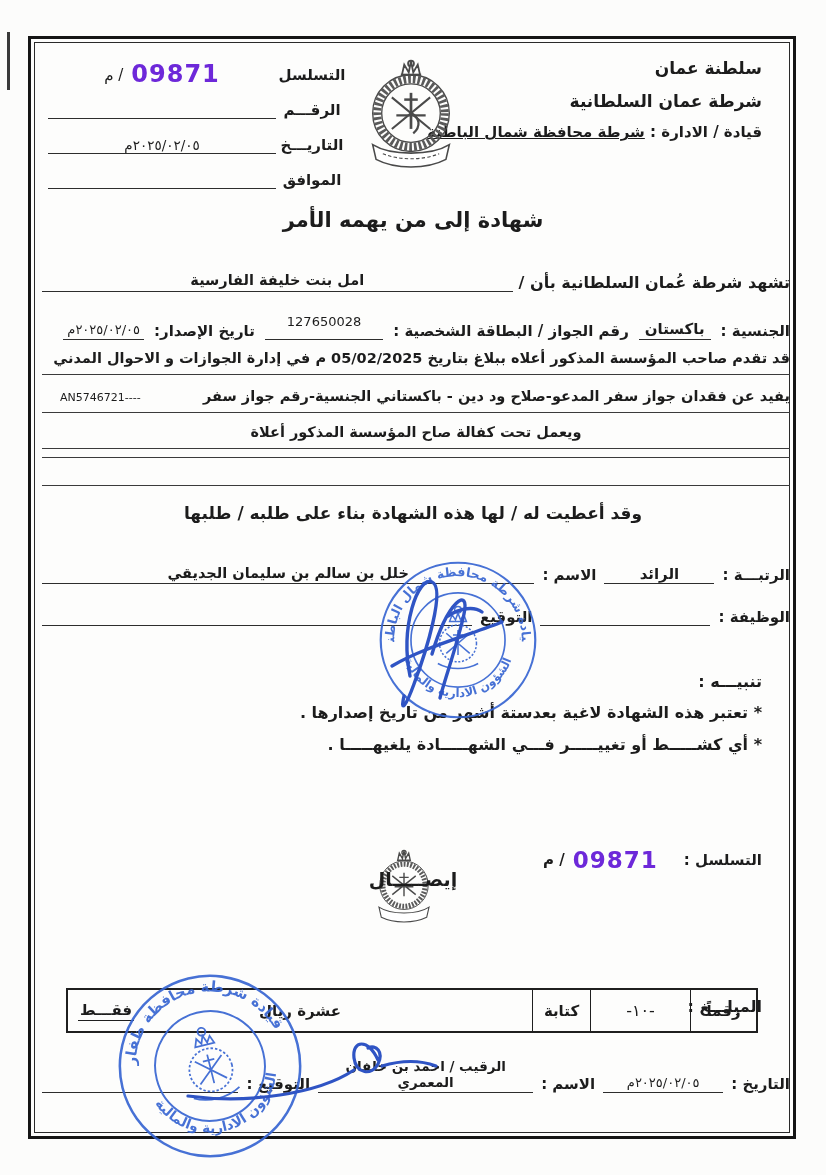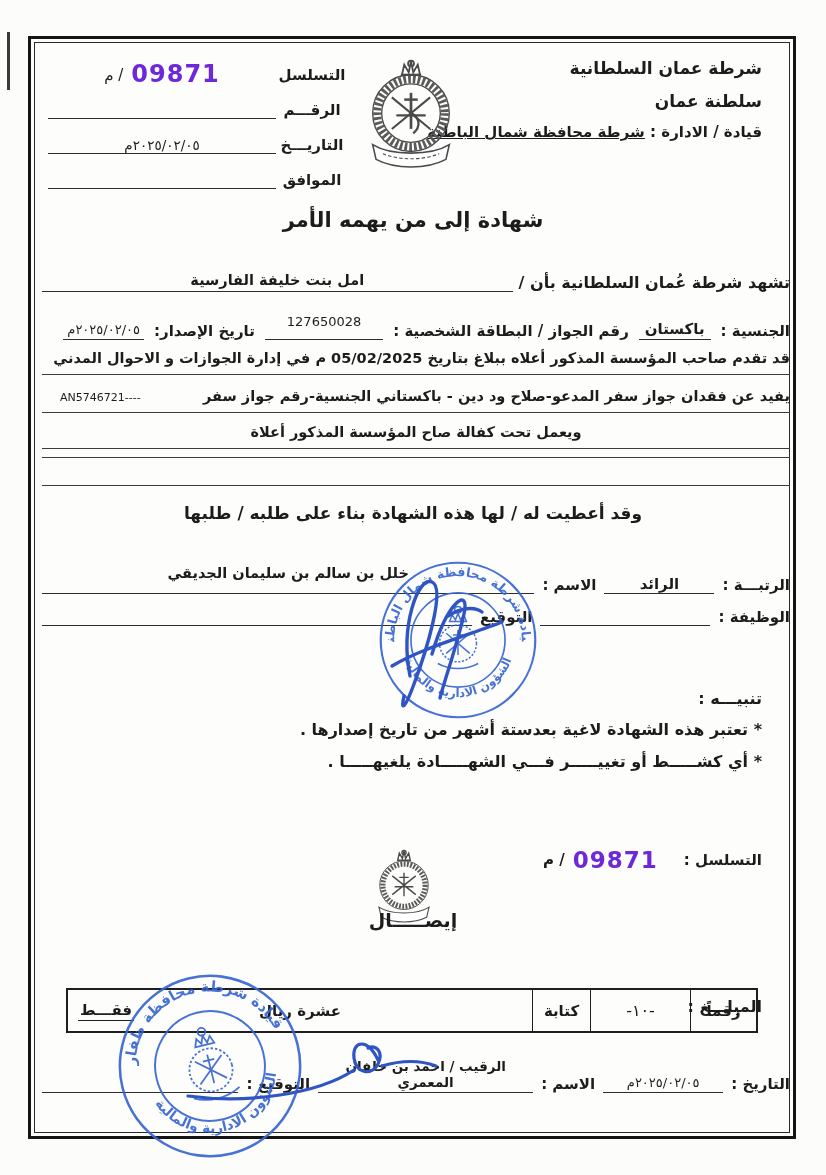--- a/index.html
+++ b/index.html
@@ -48,29 +48,29 @@
   .para{border-bottom:1.4px solid #3b3b3b;padding-bottom:8px;font-weight:bold;font-size:14.5px;}
   .p1{top:350px;}
   .p2{top:388px;display:flex;align-items:flex-end;}
   .p3{top:424px;text-align:center;}
   .blank1{top:441px;height:17px;border-bottom:1.4px solid #3b3b3b;}
   .blank2{top:469px;height:17px;border-bottom:1.4px solid #3b3b3b;}
   .grant{top:503px;left:0;width:100%;text-align:center;font-size:17px;font-weight:bold;}
 
   .officer1{top:565px;gap:8px;font-size:15px;font-weight:bold;}
   .officer2{top:608px;gap:8px;font-size:15px;font-weight:bold;}
-  .officer1 .name{font-size:14.5px;padding-bottom:12px;}
+  .officer1 .name{font-size:14.5px;padding-bottom:2px;}
 
   .notice{right:64px;top:672px;text-align:right;font-weight:bold;}
-  .notice .h{font-size:16px;margin-bottom:12px;margin-top:17px;}
+  .notice .h{font-size:16px;margin-bottom:12px;}
   .notice .it{font-size:16px;margin-bottom:13px;}
 
   .receipt-serial{top:850px;right:64px;display:flex;align-items:center;gap:26px;font-size:15px;font-weight:bold;direction:rtl;}
   .receipt-serial .serial-big{font-size:23px;}
-  .receipt-title{top:909px;left:0;width:100%;text-align:center;font-size:19px;font-weight:bold;}
+  .receipt-title{top:868px;left:0;width:100%;text-align:center;font-size:19px;font-weight:bold;}
 
   .amount-label{top:997px;right:64px;font-size:16px;font-weight:bold;}
   .amount-table{top:988px;left:66px;width:692px;height:45px;border:2px solid #1f1f1f;display:flex;direction:rtl;align-items:stretch;font-weight:bold;font-size:15px;}
   .amount-table .cell{display:flex;align-items:center;justify-content:center;box-sizing:border-box;}
   .amount-table .c-figures-lbl{flex:0 0 66px;border-left:1.8px solid #1f1f1f;}
   .amount-table .c-figures{flex:0 0 100px;border-left:1.8px solid #1f1f1f;font-weight:normal;font-size:16px;}
   .amount-table .c-writing-lbl{flex:0 0 58px;border-left:1.8px solid #1f1f1f;}
   .amount-table .c-wide{flex:1 1 auto;position:relative;}
   .amount-table .c-wide .center-val{width:100%;text-align:center;}
   .amount-table .c-wide .only{position:absolute;left:10px;top:50%;transform:translateY(-50%);border-bottom:1.6px solid #1f1f1f;padding:0 2px 1px;}
@@ -88,22 +88,22 @@
 </head>
 <body>
 
 <div class="scan-mark"></div>
 
 <div class="frame">
   <div class="frame-inner"></div>
 </div>
 
 <div class="abs org">
+  <div>سلطنة عمان</div>
   <div>شرطة عمان السلطانية</div>
-  <div>سلطنة عمان</div>
   <div class="line3">
     <span>قيادة / الادارة :</span>
     <span class="val">شرطة محافظة شمال الباطنة</span>
   </div>
 </div>
 
 <svg class="abs emblem-main" viewBox="0 0 100 110">
   <g fill="none" stroke="#4a4a4a" stroke-width="1.6">
     <circle cx="50" cy="12" r="2.6"></circle>
     <path d="M42,22 L44,13 L48,20 L50,10 L52,20 L56,13 L58,22 Z" fill="#fff"></path>

